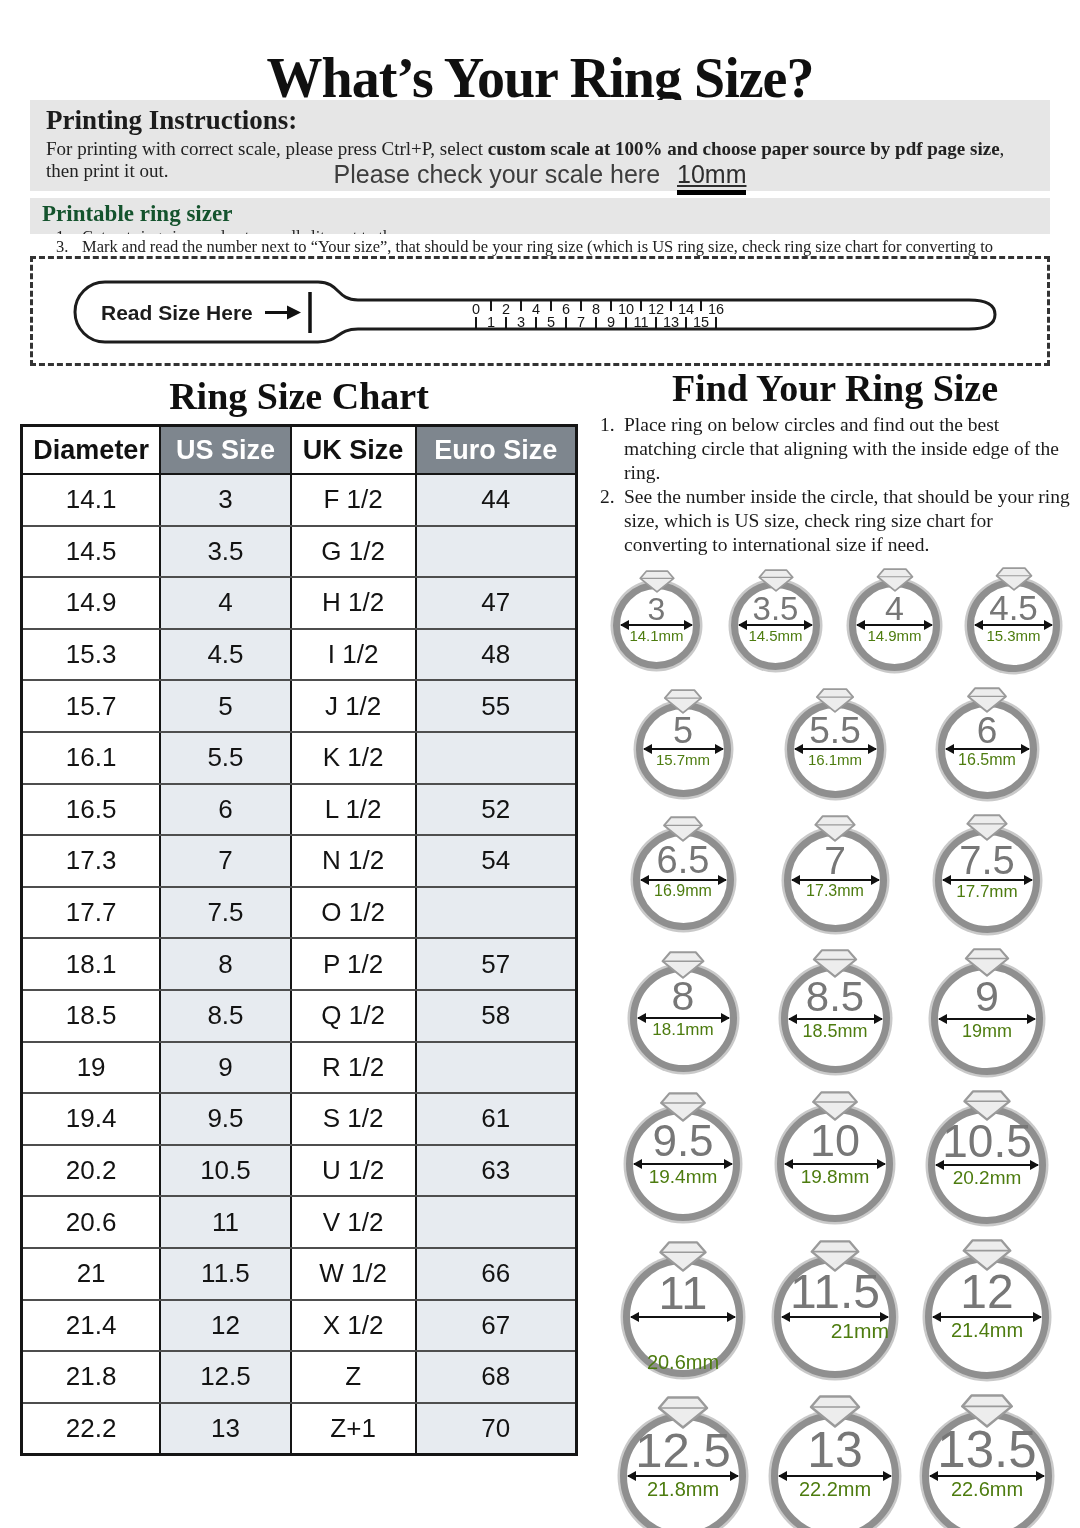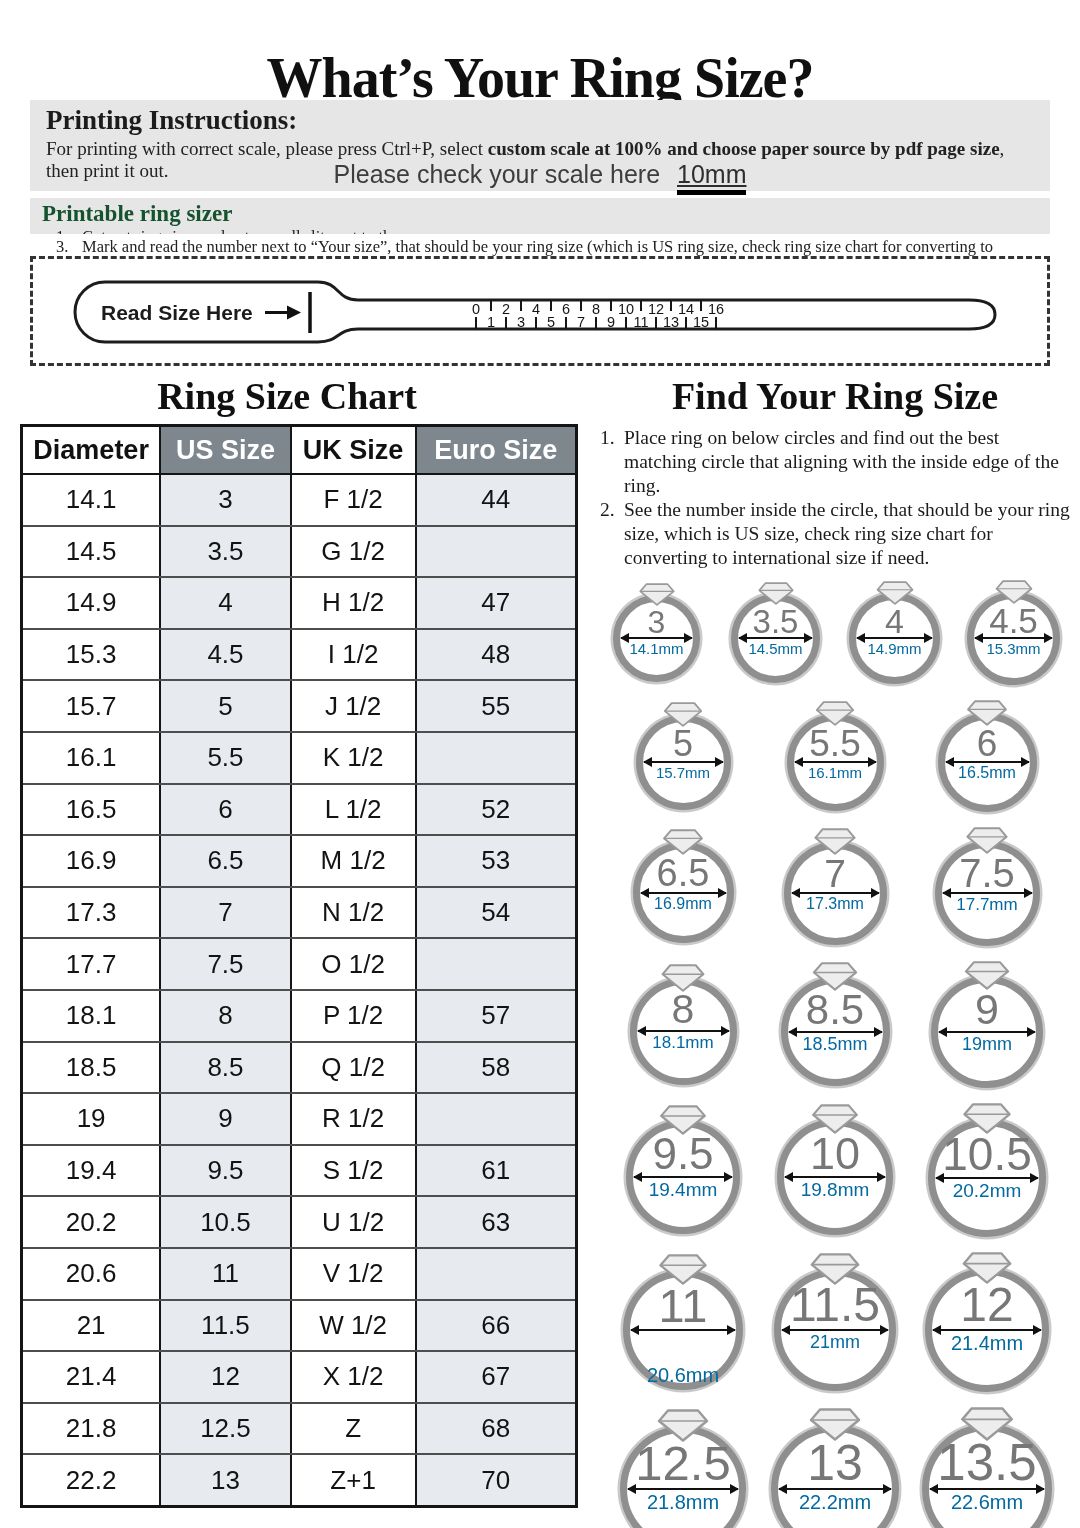--- a/index.html
+++ b/index.html
@@ -28,51 +28,51 @@
   .step{display:flex;font-family:"Liberation Serif",serif;font-size:16.5px;color:#222;line-height:1.22;}
   .step .n{width:26px;padding-left:14px;flex:none;}
   .step .t{flex:1;}
   .step3-wrap{position:absolute;left:30px;top:234px;width:996px;padding:3px 12px;background:#fff;}
 
   
   .cutout{position:absolute;left:30px;top:256px;width:1014px;height:104px;border:3px dashed #333;background:#fff;}
   .cutout svg{display:block;width:100%;height:100%;}
 
   
-  .chart-title{position:absolute;left:8px;top:374px;width:558px;text-align:center;
+  .chart-title{position:absolute;left:20px;top:374px;width:558px;text-align:center;
     font-family:"Liberation Serif",serif;font-weight:bold;font-size:38px;color:#101010;}
   table.sizes{position:absolute;left:20px;top:424px;width:558px;border-collapse:collapse;
     table-layout:fixed;text-align:center;font-size:26px;border:3px solid #151515;}
   table.sizes th{height:44px;font-size:27px;font-weight:bold;border:2px solid #151515;}
   table.sizes td{height:47.6px;border-left:2px solid #151515;border-right:2px solid #151515;
     border-top:2px solid #4e4e4e;border-bottom:2px solid #4e4e4e;color:#131313;}
   .th-white{background:#fff;color:#111;}
   .th-gray{background:#7e868e;color:#fff;}
   .cell-tint{background:#e7ebf0;}
   col.c1{width:25%;} col.c2{width:23.5%;} col.c3{width:22.5%;} col.c4{width:29%;}
 
   
   .right-col{position:absolute;left:592px;top:366px;width:486px;}
-  .finder-title{margin:8px;text-align:center;font-family:"Liberation Serif",serif;font-weight:bold;
+  .finder-title{margin:0;text-align:center;font-family:"Liberation Serif",serif;font-weight:bold;
     font-size:38px;letter-spacing:0;color:#101010;}
   .finder-steps{margin-top:3px;padding:0 2px 0 8px;}
   .fstep{display:flex;font-family:"Liberation Serif",serif;font-size:19.5px;line-height:1.23;color:#1b1b1b;}
   .fstep .n{width:24px;flex:none;}
   .fstep .t{flex:1;}
 
   .rings{margin-top:10px;}
   .ring-row{display:flex;justify-content:center;align-items:center;margin-bottom:15px;}
   .ring-cell{width:152px;display:flex;justify-content:center;}
   .ring-row.first .ring-cell{width:119px;}
   .ringwrap{position:relative;display:flex;flex-direction:column;align-items:center;}
   .gem{position:absolute;left:50%;transform:translateX(-50%);z-index:3;}
   .band{position:relative;border:7px solid #8f8f8f;border-radius:50%;background:#fff;
     box-shadow:0 0 0 2.5px #c9c9c9;z-index:2;}
   .ringnum{position:absolute;left:0;right:0;bottom:51%;text-align:center;color:#777;line-height:1;z-index:1;}
-  .ringmm{position:absolute;left:0;right:0;top:53%;text-align:center;color:#0369a1;line-height:1;z-index:1;}
+  .ringmm{position:absolute;left:0;right:0;top:53%;text-align:center;color:#4d7c0f;line-height:1;z-index:1;}
   .rarrow{position:absolute;top:50%;left:1px;right:1px;height:0;border-top:2px solid #111;
     transform:translateY(-1px);z-index:1;}
   .rarrow:before,.rarrow:after{content:"";position:absolute;top:-6px;width:0;height:0;
     border-top:5px solid transparent;border-bottom:5px solid transparent;}
   .rarrow:before{left:-1px;border-right:9px solid #111;}
   .rarrow:after{right:-1px;border-left:9px solid #111;}
 </style>
 </head>
 <body>
 
@@ -210,26 +210,20 @@
           <td>K 1/2</td>
           <td class="cell-tint"></td>
         </tr>
         <tr>
           <td>16.5</td>
           <td class="cell-tint">6</td>
           <td>L 1/2</td>
           <td class="cell-tint">52</td>
         </tr>
         <tr>
-          <td>16.9</td>
-          <td class="cell-tint">6.5</td>
-          <td>M 1/2</td>
-          <td class="cell-tint">53</td>
-        </tr>
-        <tr>
           <td>17.3</td>
           <td class="cell-tint">7</td>
           <td>N 1/2</td>
           <td class="cell-tint">54</td>
         </tr>
         <tr>
           <td>17.7</td>
           <td class="cell-tint">7.5</td>
           <td>O 1/2</td>
           <td class="cell-tint"></td>
@@ -544,21 +538,21 @@
           </div>
           <div class="ring-cell">
             <div class="ringwrap" style="padding-top: 16px;">
               <div class="gem" style="top: 0px; width: 51px; height: 32px;"><svg viewBox="0 0 34 22" width="51" height="32">
                   <path d="M7 1 L27 1 L33 8 L17 21 L1 8 Z" fill="#ededed" stroke="#9a9a9a" stroke-width="1.6" stroke-linejoin="round"></path>
                   <line x1="1" y1="8" x2="33" y2="8" stroke="#9a9a9a" stroke-width="1.1"></line>
                 </svg></div>
               <div class="band" style="width: 108px; height: 108px;">
                 <div class="ringnum" style="font-size: 48px;">11.5</div>
                 <div class="rarrow"></div>
-                <div class="ringmm" style="font-size: 18px;">21mm</div>
+                <div class="ringmm" style="font-size: 21px; text-align: right;">21mm</div>
               </div>
             </div>
           </div>
           <div class="ring-cell">
             <div class="ringwrap" style="padding-top: 16px;">
               <div class="gem" style="top: 0px; width: 52px; height: 32px;"><svg viewBox="0 0 34 22" width="52" height="32">
                   <path d="M7 1 L27 1 L33 8 L17 21 L1 8 Z" fill="#ededed" stroke="#9a9a9a" stroke-width="1.6" stroke-linejoin="round"></path>
                   <line x1="1" y1="8" x2="33" y2="8" stroke="#9a9a9a" stroke-width="1.1"></line>
                 </svg></div>
               <div class="band" style="width: 110px; height: 110px;">

